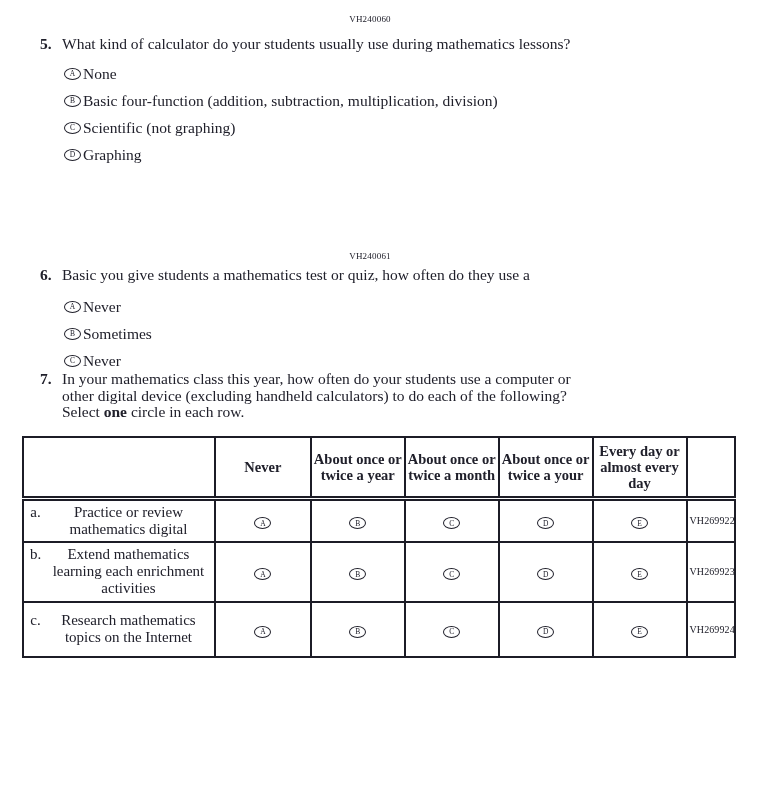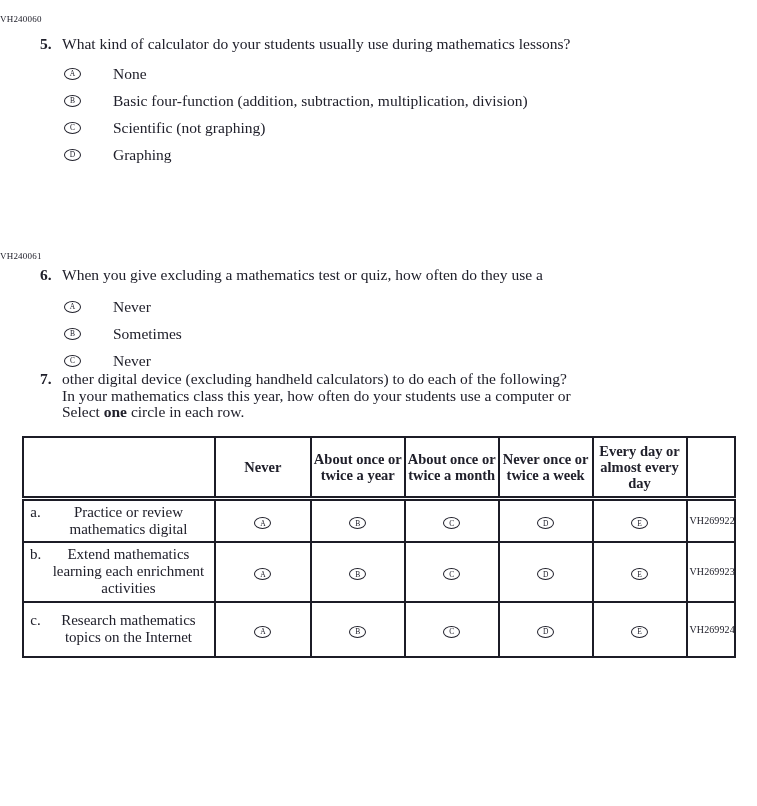--- a/index.html
+++ b/index.html
@@ -13,21 +13,21 @@
   .page {
     position: relative;
     width: 757px;
     height: 806px;
     background: var(--background);
     color: var(--text);
     overflow: hidden;
     margin: 0 auto;
   }
   .vhcode {
-    text-align: left;
+    text-align: center;
     padding-right: 17px;
     font-size: 9px;
     letter-spacing: 0.2px;
     height: 11px;
     line-height: 11px;
   }
   .vhcode.first { padding-top: 14px; height: 25px; }
   .vhcode.second { margin-top: 88px; }
   .vhcode.third { margin-top: 88px; }
 
@@ -65,21 +65,21 @@
     justify-content: center;
     width: 17px;
     height: 12px;
     border: 1px solid var(--text);
     border-radius: 50%;
     font-size: 7.5px;
     line-height: 1;
     flex-shrink: 0;
     cursor: pointer;
   }
-  .option .label { margin-left: 32px; }
+  .option .label { margin-left: 2px; }
 
   table.grid {
     border-collapse: collapse;
     table-layout: fixed;
     margin-left: 22px;
     margin-top: 15px;
     width: 714px;
   }
   table.grid th, table.grid td {
     border: 2px solid var(--border);
@@ -145,64 +145,64 @@
     <div class="option gap">
       <span class="bubble">D</span>
       <span class="label">Graphing</span>
     </div>
   </div>
 
   <div class="vhcode second">VH240061</div>
   <div class="question q6">
     <div class="qnum">6.</div>
     <div class="qtext">
-      <span>When you give excluding a mathematics test or quiz, how often do they use a</span>
+      <span>Basic you give students a mathematics test or quiz, how often do they use a</span>
     </div>
   </div>
   <div class="q6opts">
     <div class="option gap-first">
       <span class="bubble">A</span>
       <span class="label">Never</span>
     </div>
     <div class="option gap">
       <span class="bubble">B</span>
       <span class="label">Sometimes</span>
     </div>
     <div class="option gap">
       <span class="bubble">C</span>
       <span class="label">Never</span>
     </div>
   </div>
 
   <div class="question q7">
     <div class="qnum">7.</div>
     <div class="qtext">
+      <span>In your mathematics class this year, how often do your students use a computer or</span>
       <span>other digital device (excluding handheld calculators) to do each of the following?</span>
-      <span>In your mathematics class this year, how often do your students use a computer or</span>
       <span class="inline-line"><span>Select </span><b>one</b><span> circle in each row.</span></span>
     </div>
   </div>
 
   <table class="grid">
     <colgroup>
       <col style="width:190px">
         <col style="width:95px">
         <col style="width:93px">
       <col style="width:93px">
         <col style="width:93px">
         <col style="width:93px">
         <col style="width:48px">
     </colgroup>
     <thead>
       <tr>
         <th></th>
         <th>Never</th>
         <th>About once or twice a year</th>
         <th>About once or twice a month</th>
-        <th>Never once or twice a week</th>
+        <th>About once or twice a your</th>
         <th>Every day or almost every day</th>
         <th></th>
       </tr>
     </thead>
     <tbody>
       <tr class="row-a">
         <td class="row-label">
           <div class="flex">
             <span class="item-letter">a.</span>
             <span>Practice or review mathematics digital</span>

